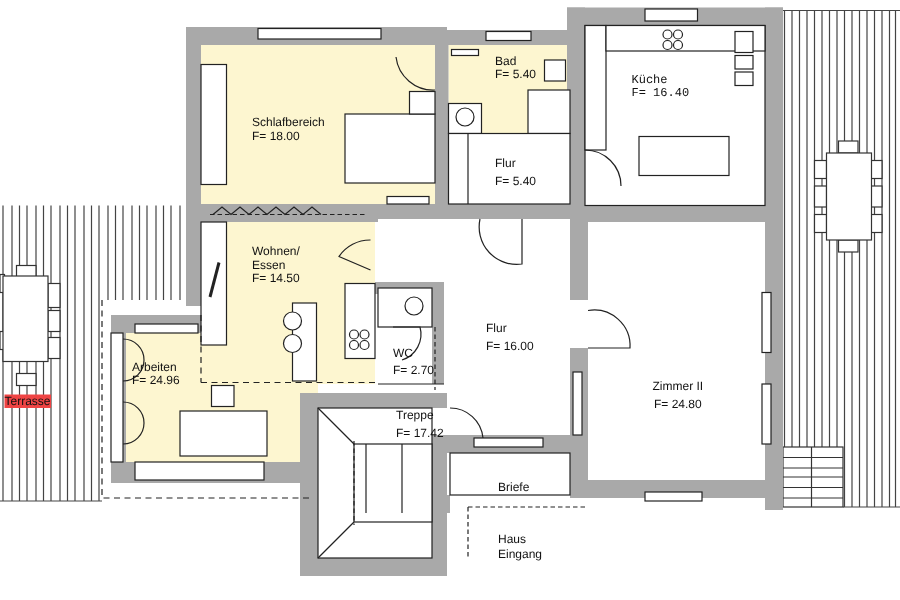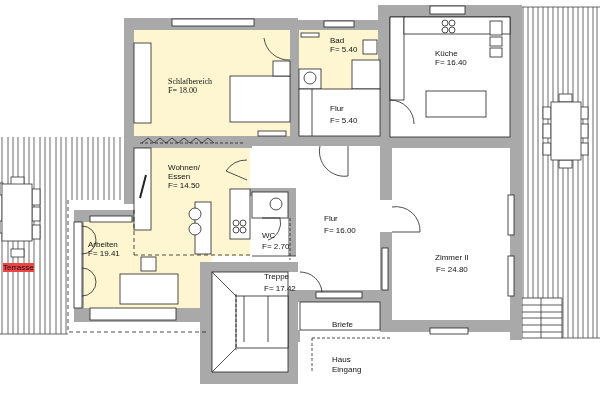--- a/index.html
+++ b/index.html
@@ -222,29 +222,29 @@
 
     <rect x="508" y="195" width="6" height="40"></rect>
     <rect x="508" y="256" width="6" height="40"></rect>
     <rect x="382" y="248" width="6" height="42"></rect>
     <rect x="430" y="328" width="38" height="6"></rect>
 
     <polyline points="68,200 68,332 208,332" fill="none" stroke-dasharray="4,3"></polyline>
   </g>
 </svg>
 
-<div class="lbl" style="left:168px;top:77px;font-family:Liberation Serif, serif;">
+<div class="lbl" style="left:168px;top:77px;">
   <span>Schlafbereich</span>
   <span>F= 18.00</span>
 </div>
 <div class="lbl" style="left:330px;top:36px;">
   <span>Bad</span>
   <span>F= 5.40</span>
 </div>
-<div class="lbl" style="left:435px;top:49px;">
+<div class="lbl" style="left:421px;top:49px;font-family:Liberation Mono, monospace;">
   <span>Küche</span>
   <span>F= 16.40</span>
 </div>
 <div class="lbl" style="left:330px;top:103px;line-height:12px;">
   <span>Flur</span>
   <span>F= 5.40</span>
 </div>
 <div class="lbl" style="left:168px;top:163px;">
   <span>Wohnen/</span>
   <span>Essen</span>
@@ -253,21 +253,21 @@
 <div class="lbl" style="left:324px;top:213px;line-height:12px;">
   <span>Flur</span>
   <span>F= 16.00</span>
 </div>
 <div class="lbl" style="left:262px;top:230px;line-height:11px;">
   <span>WC</span>
   <span>F= 2.70</span>
 </div>
 <div class="lbl" style="left:88px;top:240px;">
   <span>Arbeiten</span>
-  <span>F= 19.41</span>
+  <span>F= 24.96</span>
 </div>
 <div class="lbl" style="left:264px;top:271px;line-height:12px;">
   <span>Treppe</span>
   <span>F= 17.42</span>
 </div>
 <div class="lbl" style="left:435px;top:252px;line-height:12px;text-align:center;">
   <span>Zimmer II</span>
   <span>F= 24.80</span>
 </div>
 <div class="lbl" style="left:332px;top:320px;">

